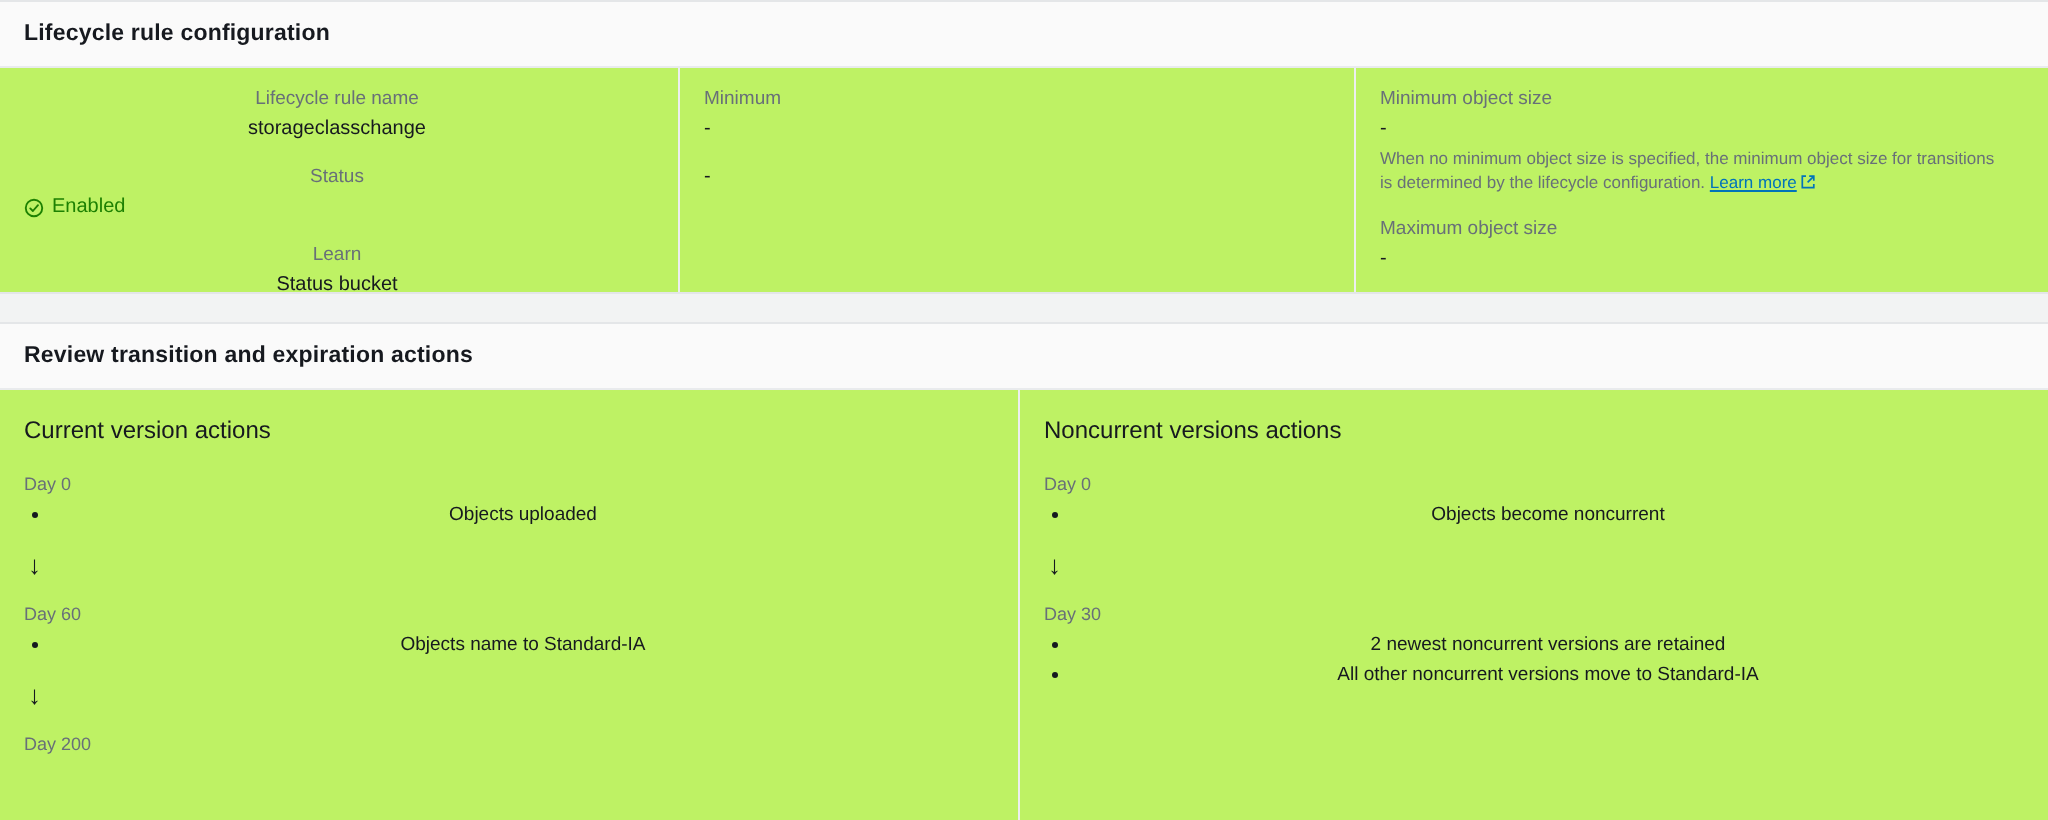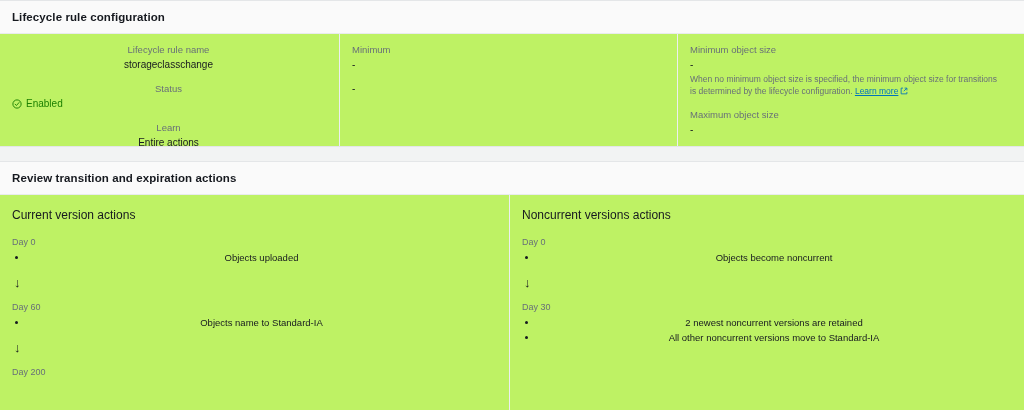--- a/index.html
+++ b/index.html
@@ -193,21 +193,21 @@
             <svg class="status-icon" viewBox="0 0 16 16">
               <circle cx="8" cy="8" r="6.6" fill="none" stroke="#1d8102" stroke-width="1.5"></circle>
               <path d="M5 8.3 L7.1 10.4 L11.2 5.7" fill="none" stroke="#1d8102" stroke-width="1.5" stroke-linecap="round" stroke-linejoin="round"></path>
             </svg>
             <span>Enabled</span>
           </div>
         </div>
 
         <div class="field">
           <div class="field-label">Learn</div>
-          <div class="field-value">Entire actions</div>
+          <div class="field-value">Status bucket</div>
         </div>
 
       </div>
 
       <div class="cfg-col c2">
 
         <div class="field">
           <div class="field-label">Minimum</div>
           <div class="field-value dash">-</div>
         </div>

